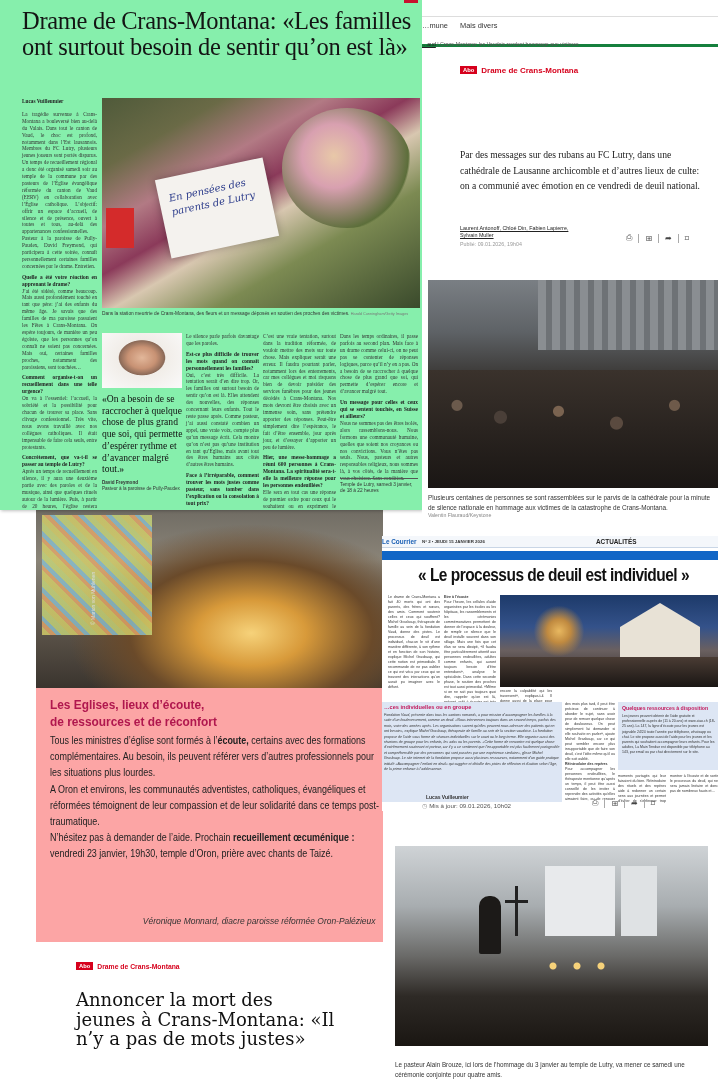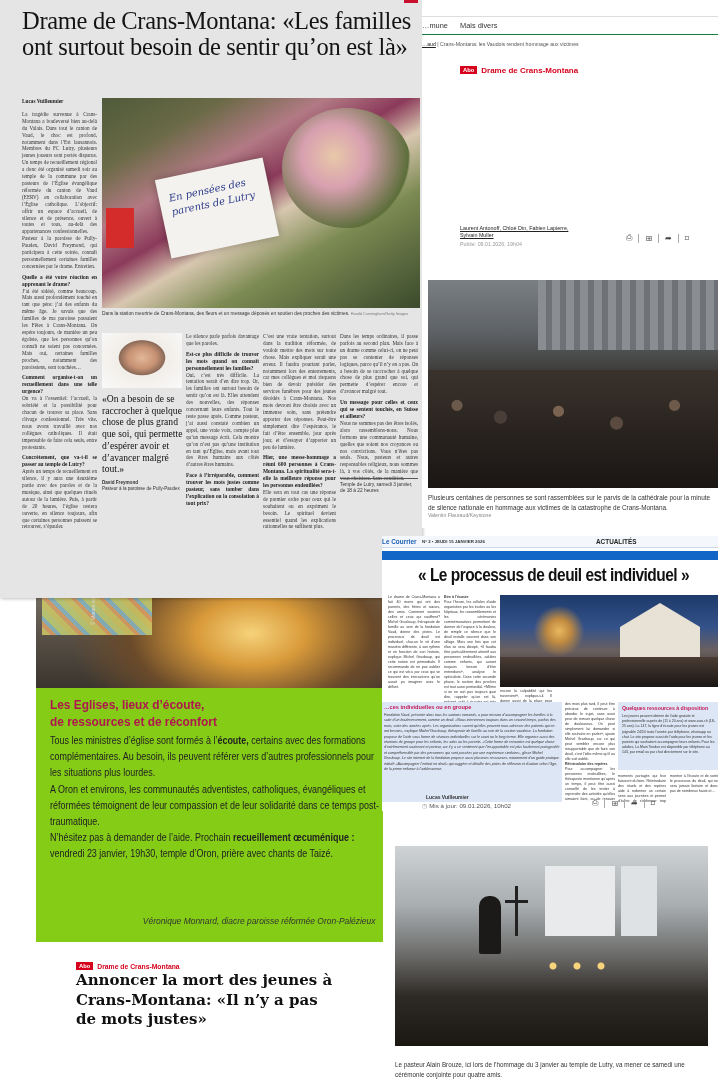--- a/index.html
+++ b/index.html
@@ -1,20 +1,20 @@
 <!DOCTYPE html>
 <html><head>
 <meta charset="utf-8">
 <style>
 *{box-sizing:border-box;margin:0;padding:0}
 body{width:718px;height:1080px;position:relative;overflow:hidden;background:#fff;font-family:"DejaVu Serif",serif;color:#111}
 .abs{position:absolute}
 
 
-#clip1{left:0;top:0;width:422px;height:598px;background:#e5e5e5;box-shadow:1px 1px 3px rgba(0,0,0,.25);overflow:hidden}
+#clip1{left:0;top:0;width:422px;height:510px;background:#86efac;box-shadow:1px 1px 3px rgba(0,0,0,.25);overflow:hidden}
 #clip1 .head{left:22px;top:8px;width:400px;font-family:"Liberation Serif",serif;font-size:24.5px;line-height:26px;font-weight:400;letter-spacing:-0.3px;color:#141414}
 #clip1 .lead{left:22px;top:64px;width:398px;font-family:"Liberation Serif",serif;font-size:9px;line-height:11.5px;color:#222}
 #clip1 .lead b{font-family:"Liberation Sans",sans-serif;font-size:7.5px;font-weight:700}
 #clip1 .redmark{right:4px;top:0;width:14px;height:3px;background:#c8102e}
 .col{font-family:"Liberation Serif",serif;font-size:5.2px;line-height:6.9px;color:#333;text-align:justify}
 .col h5{font-size:5.4px;font-weight:700;color:#222;margin-top:4px}
 .col p{text-indent:0}
 #c1a{left:22px;top:98px;width:75px;height:410px}
 #c1a .byline{font-weight:700;font-size:5.3px;margin-bottom:6px;color:#222}
 .photo1{left:102px;top:98px;width:318px;height:210px;background:linear-gradient(150deg,#4f5a3a 0%,#6a6a46 18%,#b27a84 33%,#8b3a5a 45%,#d8c7b0 55%,#7c8a52 70%,#3a4a2c 100%)}
@@ -28,21 +28,21 @@
 .qauthor{left:102px;top:480px;width:90px;font-family:"Liberation Sans",sans-serif;font-size:4.6px;line-height:6px;color:#333}
 .qauthor b{font-weight:700}
 #c1b{left:186px;top:333px;width:73px;height:172px}
 #c1c{left:263px;top:333px;width:73px;height:172px}
 #c1d{left:340px;top:333px;width:78px;height:172px}
 .rule{left:340px;top:478px;width:78px;height:1px;background:#555}
 .place{left:340px;top:482px;width:78px;font-family:"Liberation Sans",sans-serif;font-size:4.8px;line-height:6.4px;color:#333}
 
 
 #clip2{left:422px;top:0;width:296px;height:528px;background:#fff}
-#clip2 .nav{left:0;top:16px;width:296px;height:19px;border-top:1px solid #ddd;border-bottom:1px solid #15803d}
+#clip2 .nav{left:0;top:16px;width:296px;height:31px;border-top:1px solid #ddd;border-bottom:3px solid #15803d}
 #clip2 .nav span{position:absolute;top:4px;font-family:"Liberation Sans",sans-serif;font-size:7.4px;color:#333}
 #clip2 .crumb{left:0;top:41px;font-family:"Liberation Sans",sans-serif;font-size:5.2px;color:#555;white-space:nowrap}
 #clip2 .crumb u{color:#222}
 .abo{display:inline-block;background:#d6001c;color:#fff;font-family:"Liberation Sans",sans-serif;font-weight:700;font-size:5.8px;padding:1px 3px;margin-right:4px;vertical-align:1px}
 .kicker{font-family:"Liberation Sans",sans-serif;font-weight:700;color:#d6001c}
 #clip2 .kick{left:38px;top:66px;font-size:8px}
 #clip2 .title{left:38px;top:78px;width:250px;font-family:"DejaVu Serif",serif;font-weight:700;font-size:14.8px;line-height:19.5px;color:#111}
 #clip2 .lede{left:38px;top:147px;width:250px;font-family:"Liberation Serif",serif;font-size:9.6px;line-height:15.6px;color:#222}
 #clip2 .authors{left:38px;top:225px;font-family:"Liberation Sans",sans-serif;font-size:5.4px;line-height:7px;color:#222}
 #clip2 .authors u{text-decoration:underline}
@@ -81,32 +81,32 @@
 .res-box .t{position:absolute;left:4px;top:3px;font-family:"Liberation Sans",sans-serif;font-weight:700;font-size:5.2px;color:#c2185b}
 .res-box .b{position:absolute;left:4px;top:12px;width:94px;font-family:"Liberation Sans",sans-serif;font-size:3.5px;line-height:5.2px;color:#333}
 #n4{left:183px;top:166px;width:50px;height:100px}
 #n5{left:236px;top:238px;width:48px;height:30px}
 #n6{left:288px;top:238px;width:48px;height:30px}
 #clip3 .author{left:44px;top:258px;font-family:"Liberation Sans",sans-serif;font-weight:700;font-size:5px;color:#333}
 #clip3 .updated{left:40px;top:266px;font-family:"Liberation Sans",sans-serif;font-size:6.2px;color:#555}
 #clip3 .tools{left:210px;top:262px}
 
 
-#clip4{left:36px;top:505px;width:347px;height:437px;background:#84cc16;overflow:hidden}
+#clip4{left:36px;top:505px;width:347px;height:437px;background:#fca5a5;overflow:hidden}
 .photo4{left:0;top:0;width:347px;height:183px;background:radial-gradient(ellipse at 62% 70%,#f6d27a 0%,#d89a3a 18%,#6a4a2a 40%,transparent 60%),linear-gradient(180deg,#6e6a62 0%,#8a8478 30%,#5a5248 70%,#3a342e 100%)}
 .photo4 .notes{left:6px;top:10px;width:110px;height:120px;background:repeating-linear-gradient(45deg,#d8d26a 0 6px,#e6a86a 6px 10px,#8ac0d0 10px 14px,#c8d87a 14px 20px);opacity:.8}
 .photo4 .cred{left:54px;top:120px;font-family:"Liberation Sans",sans-serif;font-size:5px;color:#ddd;transform:rotate(-90deg);transform-origin:left top}
 #clip4 .title{left:14px;top:192px;width:330px;font-family:"Liberation Sans",sans-serif;font-weight:700;font-size:13.2px;line-height:16.5px;color:#b0174e;transform:scaleX(.9);transform-origin:left top}
 #clip4 .body{left:14px;top:228px;width:330px;font-family:"Liberation Sans",sans-serif;font-size:10.2px;line-height:16.2px;color:#222;transform:scaleX(.88);transform-origin:left top;width:375px}
 #clip4 .sig{right:8px;top:410px;font-family:"Liberation Sans",sans-serif;font-style:italic;font-size:9.4px;color:#333;transform:scaleX(.9);transform-origin:right top}
 
 
 #clip5{left:62px;top:955px;width:330px;height:125px;background:#fff}
 #clip5 .kick{left:14px;top:7px;font-size:6.8px}
-#clip5 .title{left:14px;top:16px;width:260px;font-family:"DejaVu Serif",serif;font-weight:700;font-size:15px;line-height:19.5px;color:#111}
+#clip5 .title{left:14px;top:35px;width:260px;font-family:"DejaVu Serif",serif;font-weight:400;font-size:18px;line-height:19.5px;color:#111}
 #clip5 .lede{left:14px;top:85px;width:300px;font-family:"DejaVu Serif",serif;font-size:7.6px;line-height:14.5px;color:#222}
 
 
 #clip6{left:385px;top:838px;width:333px;height:242px;background:#fff}
 .photo6{left:10px;top:8px;width:313px;height:200px;background:linear-gradient(180deg,#cfd3d6 0%,#a8adb0 30%,#6a6a68 55%,#2e2a26 75%,#1a1612 100%)}
 .photo6 .window{left:150px;top:20px;width:70px;height:70px;background:#e8eaec}
 .photo6 .window2{left:226px;top:20px;width:36px;height:70px;background:#dfe2e4}
 .photo6 .cross{left:120px;top:40px;width:3px;height:50px;background:#222}
 .photo6 .crossb{left:110px;top:54px;width:23px;height:3px;background:#222}
 .photo6 .pastor{left:84px;top:50px;width:22px;height:58px;background:#1c1a18;border-radius:10px 10px 2px 2px}
@@ -152,21 +152,21 @@
   <div class="photo1 abs">
     <div class="flag abs"></div>
     <div class="flowers abs"></div>
     <div class="card abs">
         <span>En pensées des parents de Lutry</span>
       </div>
   </div>
   <div class="cap1 abs"><span>Dans la station meurtrie de Crans-Montana, des fleurs et un message déposés en soutien des proches des victimes.</span> <span style="font-size:3.8px;color:#777">Harold Cunningham/Getty Images</span></div>
 
   <div class="portrait abs"></div>
-  <div class="quote abs">«On a besoin de se raccrocher à quelque chose de plus grand que soi, qui permette d’espérer avoir et d’avancer malgré tout.»</div>
+  <div class="quote abs">«On a besoin de se raccrocher à quelque chose de plus grand que soi, qui permette d’espérer rythme et d’avancer malgré tout.»</div>
   <div class="qauthor abs"><b>David Freymond</b><br><span>Pasteur à la paroisse de Pully-Paudex</span></div>
 
   <div id="c1b" class="col abs">
     <p>Le silence parle parfois davantage que les paroles.</p>
     <h5>Est-ce plus difficile de trouver les mots quand on connaît personnellement les familles?</h5>
     <p>Oui, c’est très difficile. La tentation serait d’en dire trop. Or, les familles ont surtout besoin de sentir qu’on est là. Elles attendent des nouvelles, des réponses concernant leurs enfants. Tout le reste passe après. Comme pasteur, j’ai aussi constaté combien un appel, une vraie voix, compte plus qu’un message écrit. Cela montre qu’on n’est pas qu’une institution en tant qu’Église, mais avant tout des êtres humains aux côtés d’autres êtres humains.</p>
     <h5>Face à l’irréparable, comment trouver les mots justes comme pasteur, sans tomber dans l’explication ou la consolation à tout prix?</h5>
   </div>
   <div id="c1c" class="col abs">
     <p>C’est une vraie tentation, surtout dans la tradition réformée, de vouloir mettre des mots sur toute chose. Mais expliquer serait une erreur. Il faudra pourtant parler, notamment lors des enterrements, car mes collègues et moi risquons bien de devoir présider des services funèbres pour des jeunes décédés à Crans-Montana. Nos mots devront être choisis avec un immense soin, sans prétendre apporter des réponses. Peut-être simplement dire l’espérance, le fait d’être ensemble, jour après jour, et d’essayer d’apporter un peu de lumière.</p>
@@ -182,20 +182,21 @@
   <div class="place abs">Temple de Lutry, samedi 3 janvier, de 18 à 22 heures</div>
 </div>
 
 <div id="clip2" class="abs">
   <div class="nav abs">
     <span style="left:0">…mune</span>
     <span style="left:38px">Mais divers</span>
   </div>
   <div class="crumb abs"><u>…aud</u> | <span>Crans-Montana: les Vaudois rendent hommage aux victimes</span></div>
   <div class="kick abs kicker"><span class="abo">Abo</span><span>Drame de Crans-Montana</span></div>
+  <p class="lede abs">Par des messages sur des rubans au FC Lutry, dans une cathédrale de Lausanne archicomble et d’autres lieux de culte: on a communié avec émotion en ce vendredi de deuil national.</p>
   <div class="authors abs"><u>Laurent Antonoff, Chloé Din, Fabien Lapierre,</u><br><u>Sylvain Muller</u></div>
   <div class="pub abs">Publié: 09.01.2026, 19h04</div>
   <div class="tools abs">
     <span>⎙</span>
       <span class="sep"></span>
     <span>⊞</span>
       <span class="sep"></span>
     <span>➦</span>
       <span class="sep"></span>
     <span>⌑</span>

